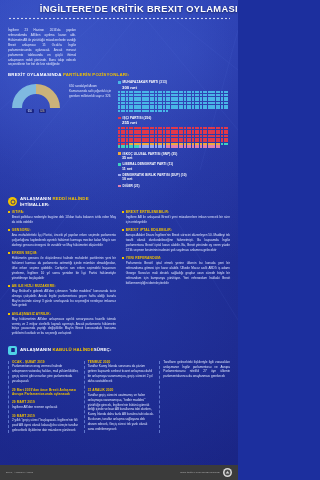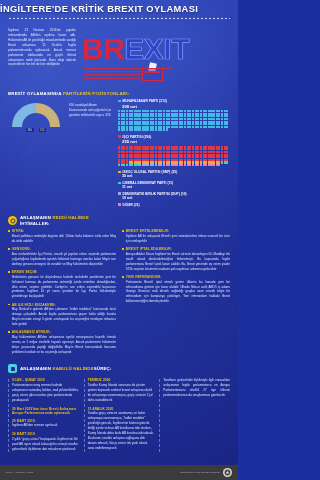--- a/index.html
+++ b/index.html
@@ -14,21 +14,21 @@
   .page { position:relative; width:238px; height:480px; overflow:hidden;
           background:
             radial-gradient(circle at 18% 14%, rgba(86,120,230,.40) 0%, rgba(86,120,230,0) 42%),
             radial-gradient(circle at 78% 10%, rgba(70,100,215,.38) 0%, rgba(70,100,215,0) 46%),
             radial-gradient(circle at 50% 62%, rgba(46,72,190,.35) 0%, rgba(30,48,150,0) 60%),
             linear-gradient(160deg,#2a3fb5 0%, #22319f 30%, #1d2a90 62%, #1a2585 100%);
   }
   .rays { position:absolute; inset:0; pointer-events:none; opacity:.30; }
 
   
-  .titlebar { position:relative; padding:4px 0 2px; text-align:left; }
+  .titlebar { position:relative; padding:4px 0 2px; text-align:right; }
   .titlebar h1 {
     font-size:9.3px; font-weight:bold; letter-spacing:.35px;
     text-shadow:0 1px 2px rgba(0,0,0,.45);
   }
   .dotrule { height:3px; margin:3px 8px 0;
     background-image:radial-gradient(circle, rgba(255,255,255,.75) 40%, transparent 45%);
     background-size:4px 3px; background-repeat:repeat-x; }
 
   
   .intro-wrap { display:flex; padding:6px 8px 0; gap:4px; }
@@ -154,34 +154,20 @@
   </svg>
 
   <div class="titlebar">
     <h1>İNGİLTERE'DE KRİTİK BREXIT OYLAMASI</h1>
     <div class="dotrule"></div>
   </div>
 
   <div class="intro-wrap">
     <p class="intro">İngiltere 23 Haziran 2016'da yapılan referandumda AB'den ayrılma kararı aldı. Hükümetin AB ile yürüttüğü müzakerelerde vardığı Brexit anlaşması 15 Ocak'ta İngiliz parlamentosunda oylanacak. Ancak mevcut parlamento tablosunda en güçlü ihtimal anlaşmanın reddi yönünde. Bunu takip edecek seçeneklerin her biri de kriz niteliğinde</p>
 
-    <div class="logo">
-      <div class="logo-text"><span class="br">BR</span><span class="ex">EXIT</span></div>
-      <div class="logo-lines">
-          <i></i>
-          <i></i>
-          <i></i>
-          <i></i>
-        </div>
-      <div class="ballot">
-        <div class="paper"></div>
-        <div class="box"></div>
-        <div class="slot"></div>
-      </div>
-    </div>
   </div>
 
   <div class="pos-head"><span>BREXİT OYLAMASINDA </span><span class="accent">PARTİLERİN POZİSYONLARI:</span></div>
 
   <div class="cols">
     <div class="col-l">
       <div class="gauge-row">
         <div class="gauge">
           <svg class="gauge-svg" viewBox="0 0 56 30" width="56" height="30">
             <path d="M4 28 A24 24 0 0 1 28 4 L28 14 A14 14 0 0 0 14 28 Z" fill="#7fb9e0"></path>

